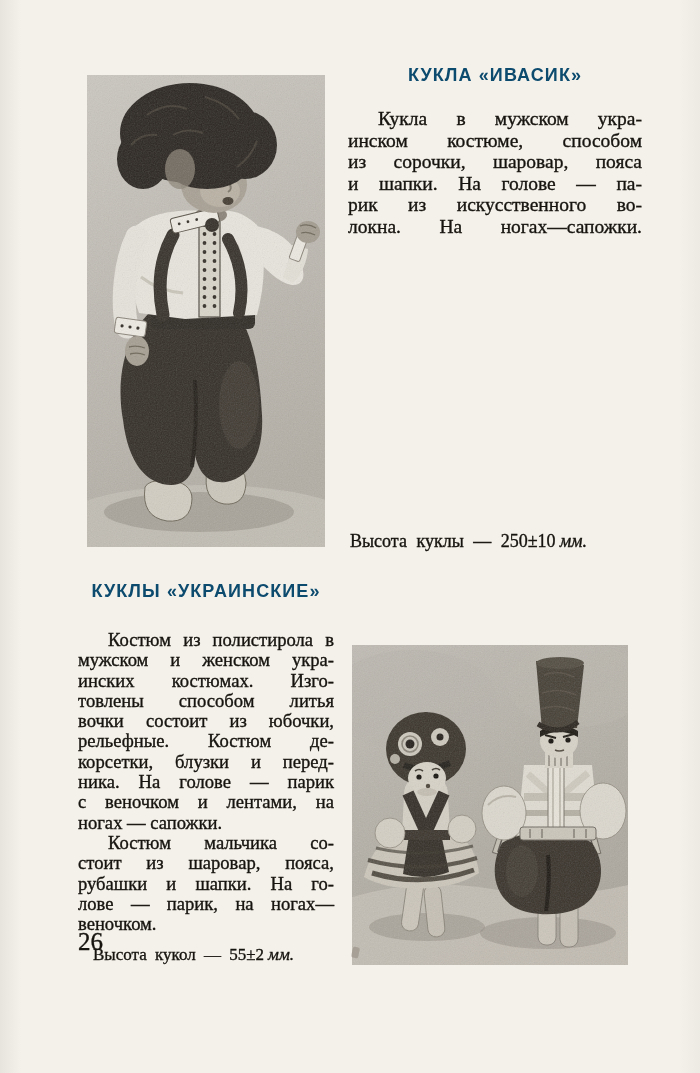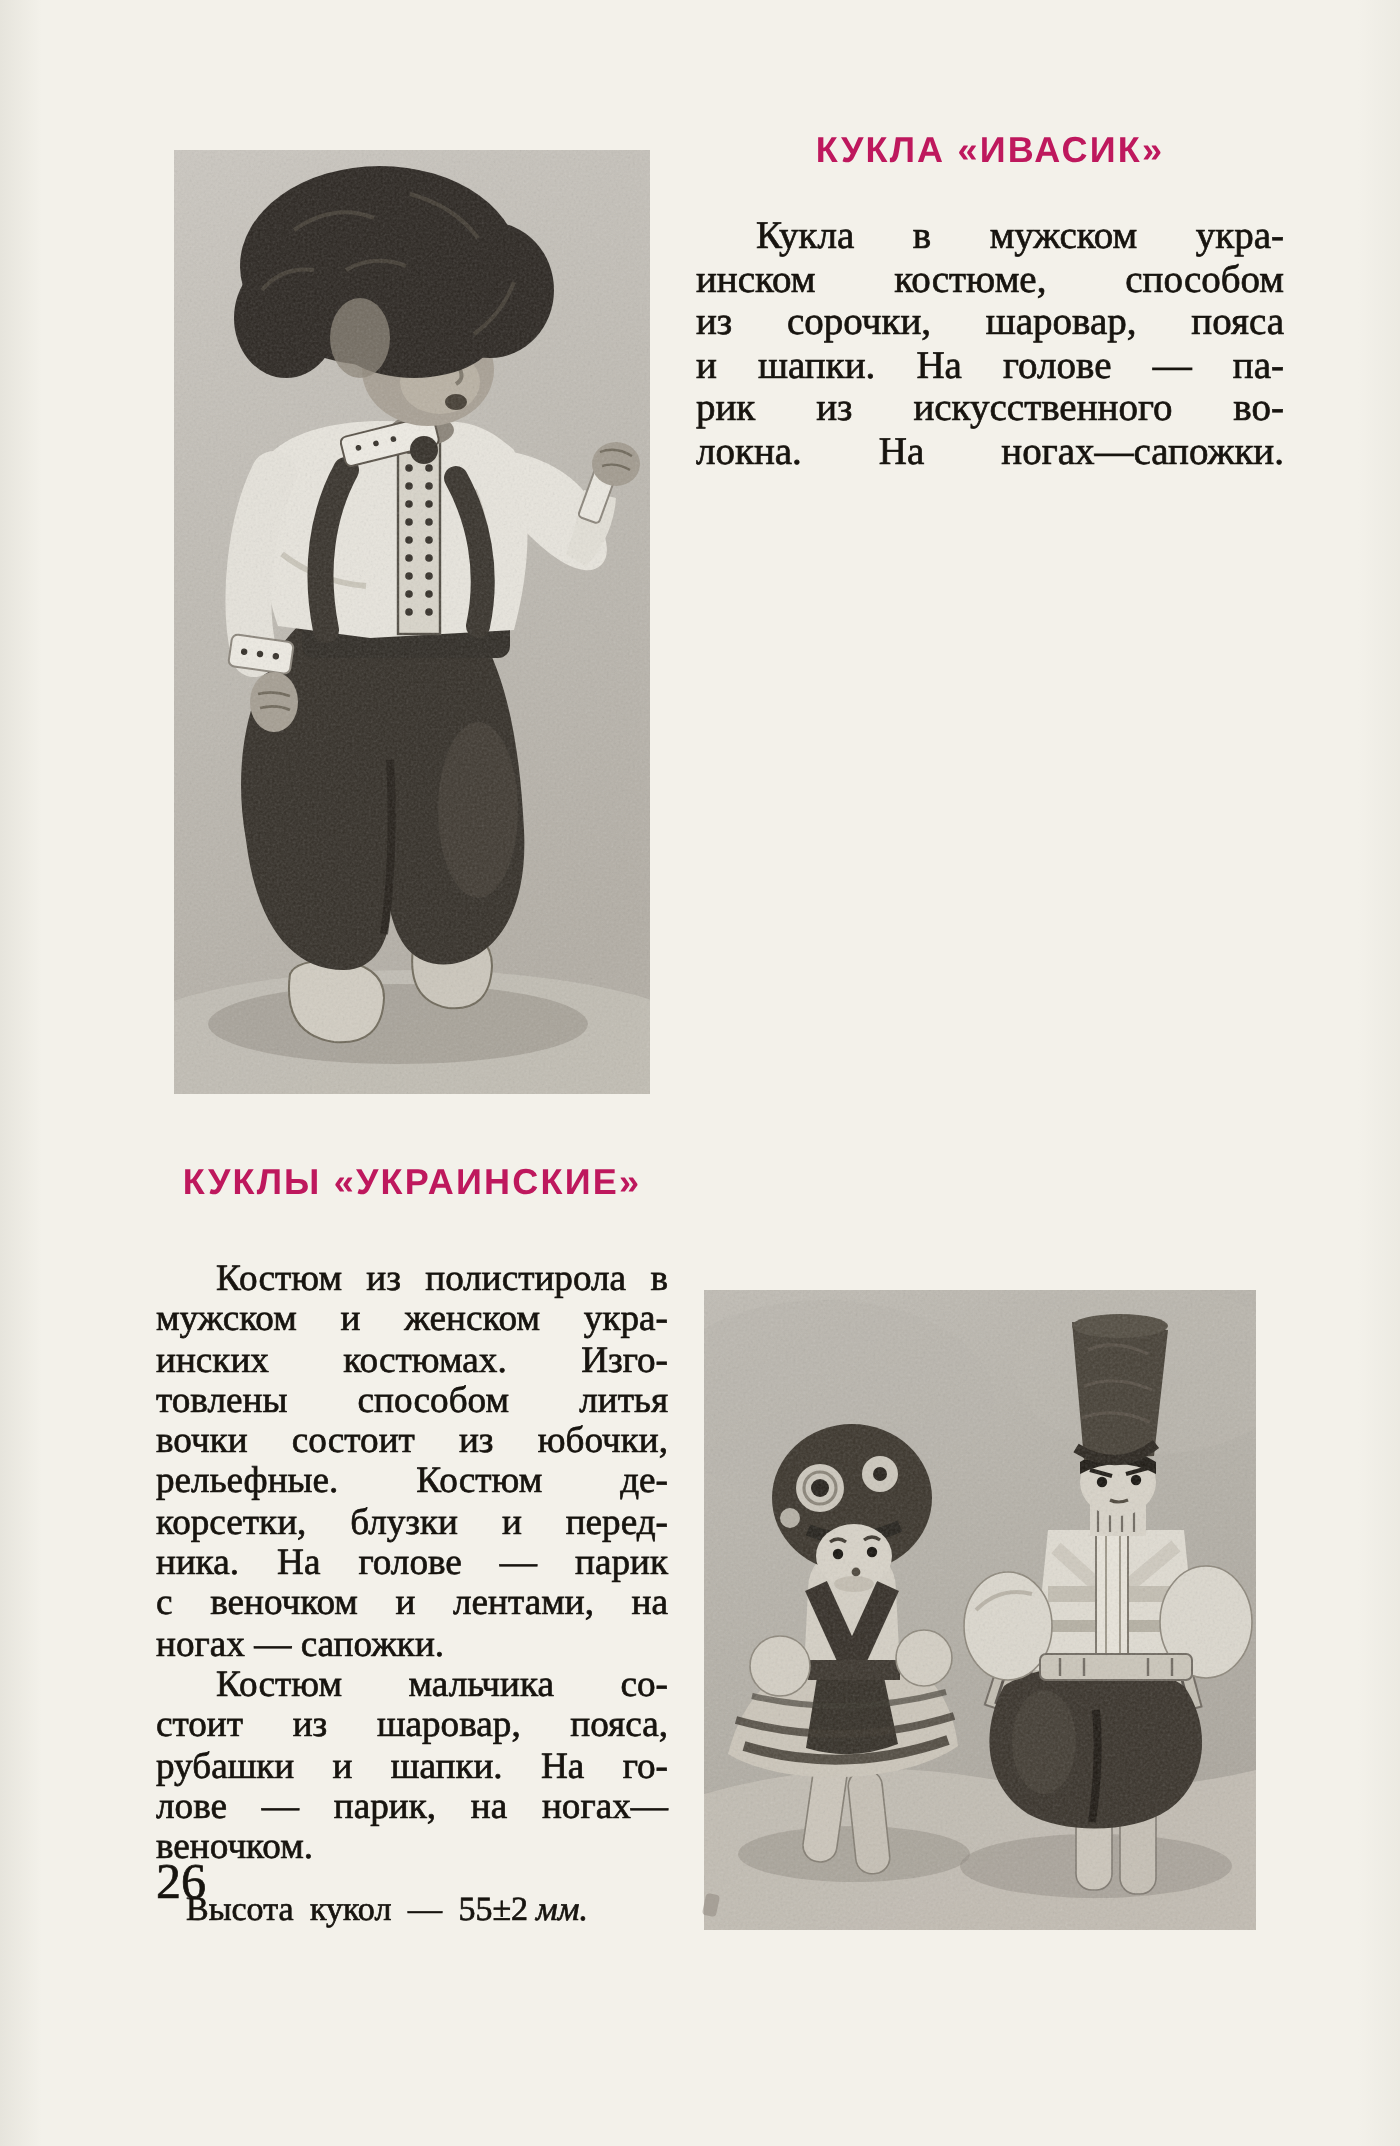--- a/index.html
+++ b/index.html
@@ -21,21 +21,21 @@
 
   .col{position:absolute;}
   .col-right{left:348px;top:66px;width:294px;}
   .col-left{left:78px;top:582px;width:256px;}
 
   .heading{
     margin:0;
     font-family:"Liberation Sans",sans-serif;
     font-weight:bold;font-size:18px;line-height:18px;
     letter-spacing:1.1px;text-align:center;
-    color:#be185d;
+    color:#0c4a6e;
   }
   .col-right .heading{margin-bottom:24px;}
   .col-left .heading{margin-bottom:30px;}
 
   .para{font-size:19.5px;}
   .col-right .para{line-height:21.5px;}
   .col-left  .para{font-size:18.6px;line-height:20.3px;}
   .para, .caption, .page-number{-webkit-text-stroke:0.35px currentColor;}
 
   .jline{text-align:justify;text-align-last:justify;white-space:nowrap;}
@@ -170,20 +170,21 @@
     <div class="para">
         <div class="jline first">Кукла в мужском укра-</div>
         <div class="jline">инском костюме, способом</div>
         <div class="jline">из сорочки, шаровар, пояса</div>
         <div class="jline">и шапки. На голове — па-</div>
         <div class="jline">рик из искусственного во-</div>
         <div class="jline">локна. На ногах—сапожки.</div>
       </div>
   </section>
 
+  <p class="caption caption-1"><span>Высота куклы — 250±10</span><span class="unit">мм.</span></p>
 
   <section class="col col-left">
     <h2 class="heading">КУКЛЫ «УКРАИНСКИЕ»</h2>
     <div class="para">
         <div class="jline first">Костюм из полистирола в</div>
         <div class="jline">мужском и женском укра-</div>
         <div class="jline">инских костюмах. Изго-</div>
         <div class="jline">товлены способом литья</div>
         <div class="jline">вочки состоит из юбочки,</div>
         <div class="jline">рельефные. Костюм де-</div>

